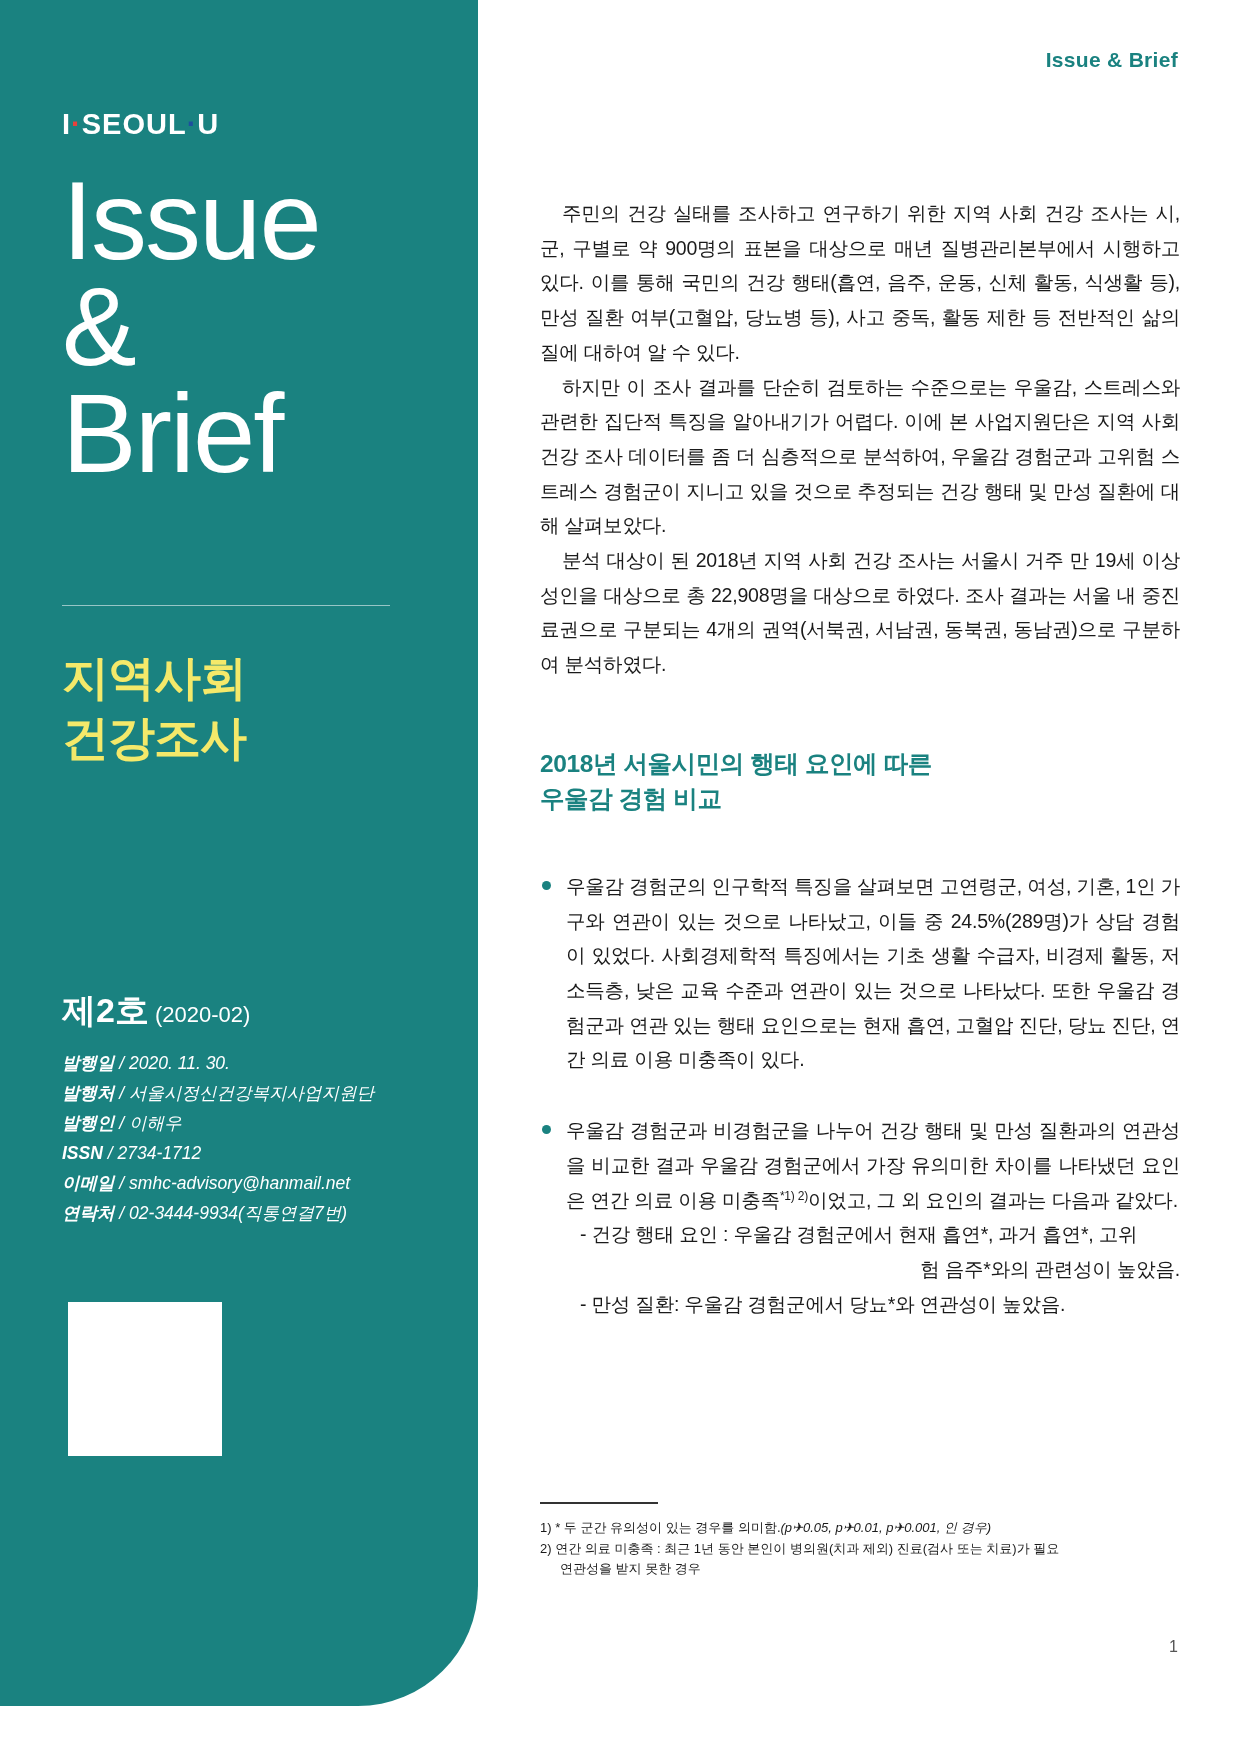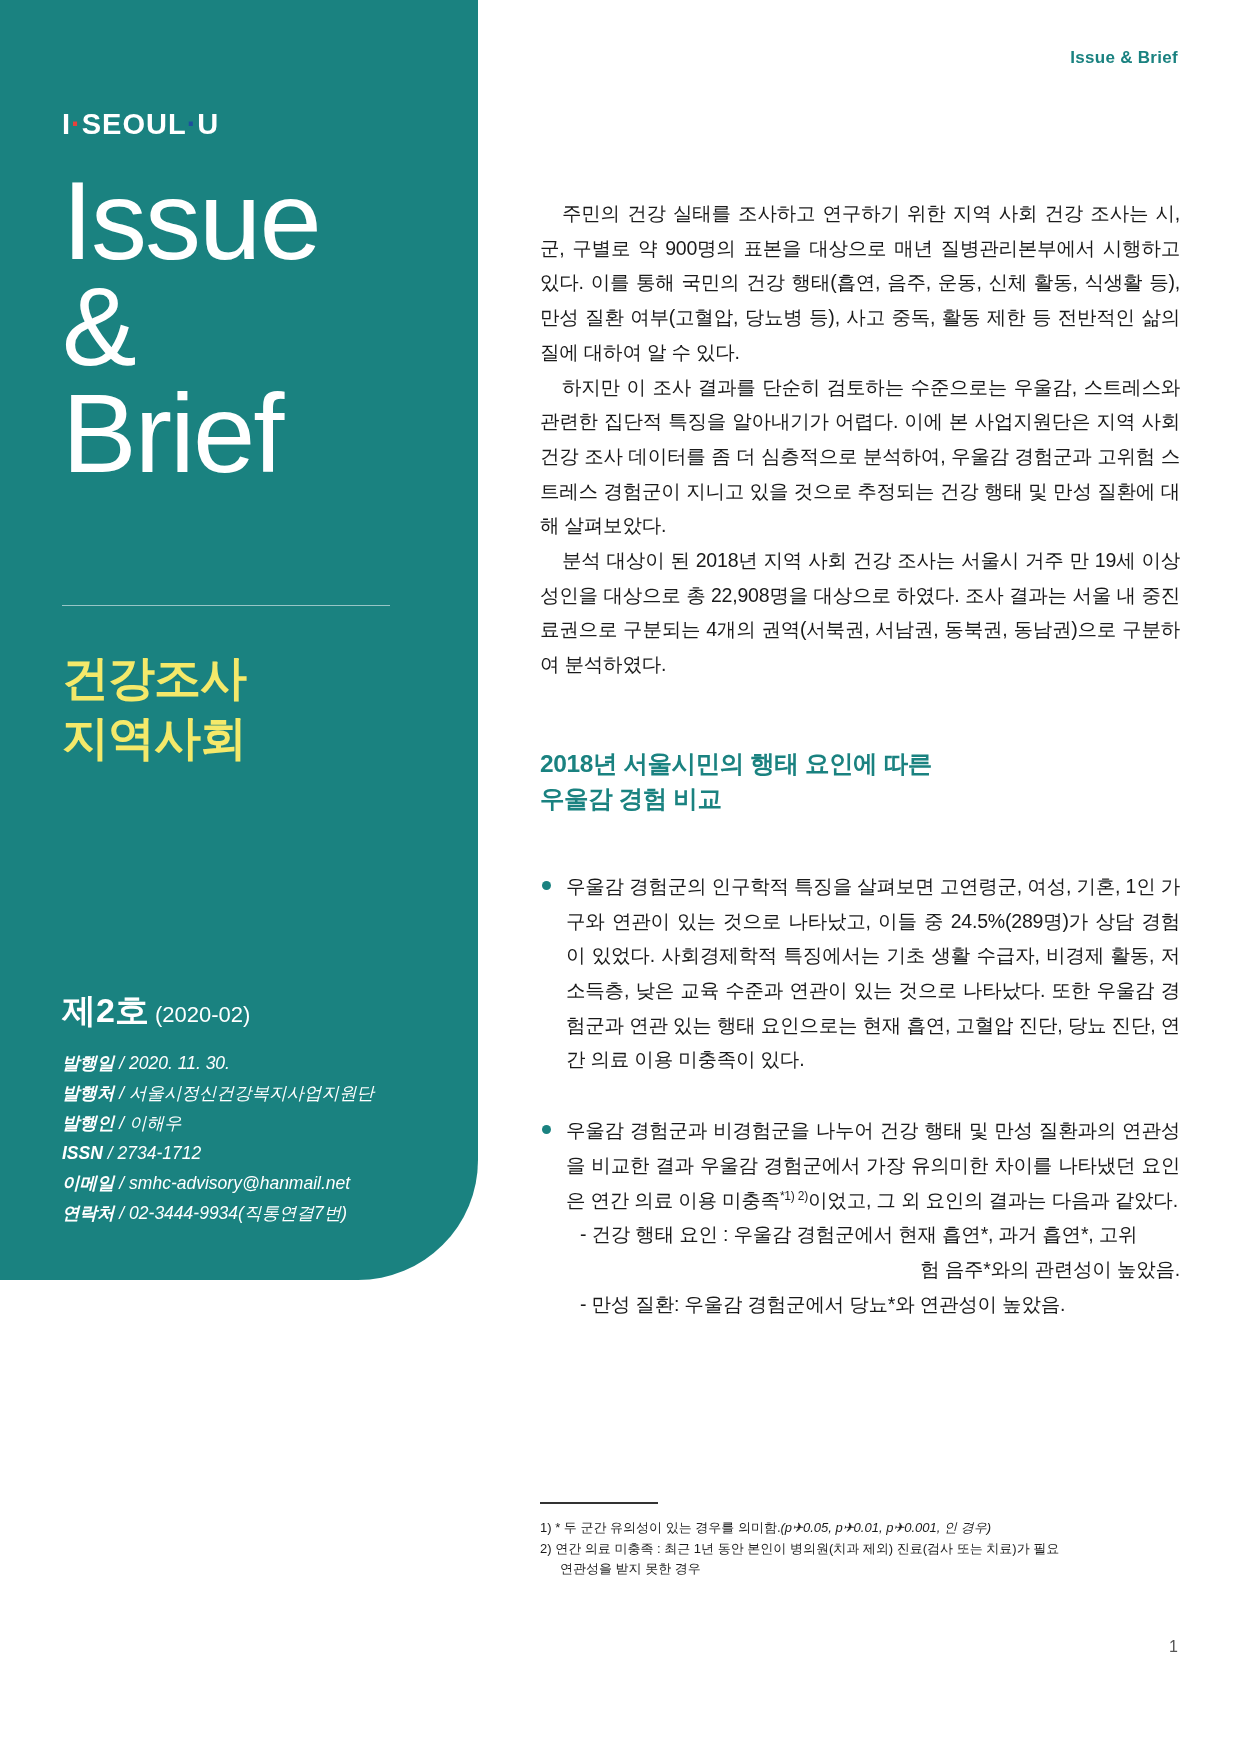--- a/index.html
+++ b/index.html
@@ -14,21 +14,21 @@
     position: relative;
     overflow: hidden;
   }
 
   
   .left-panel {
     position: absolute;
     left: 0;
     top: 0;
     width: 478px;
-    height: 1280px;
+    height: 1706px;
     background: #1a8280;
     border-bottom-right-radius: 120px;
     box-sizing: border-box;
   }
 
   .brand-logo {
     position: absolute;
     left: 62px;
     top: 108px;
     font-size: 29px;
@@ -124,21 +124,21 @@
   .qr-grid i { display: block; }
   .qr-grid i.on { background: #000; }
 
   
   .header-label {
     position: absolute;
     right: 62px;
     top: 48px;
     color: #1a8280;
     font-weight: bold;
-    font-size: 17px;
+    font-size: 21px;
     letter-spacing: 0.3px;
   }
 
   .content {
     position: absolute;
     left: 540px;
     top: 196px;
     width: 640px;
   }
 
@@ -238,22 +238,22 @@
 
   <div class="big-title">
     <div>Issue</div>
     <div>&amp;</div>
     <div>Brief</div>
   </div>
 
   <div class="panel-rule"></div>
 
   <div class="subject">
+    <div>지역사회</div>
     <div>건강조사</div>
-    <div>지역사회</div>
   </div>
 
   <div class="issue-no">
     <span>제2호</span><span class="year">(2020-02)</span>
   </div>
 
   <div class="meta-list">
     <div class="meta-row">
       <span class="k">발행일</span><span class="v"> / </span><span class="v">2020. 11. 30.</span>
     </div>

